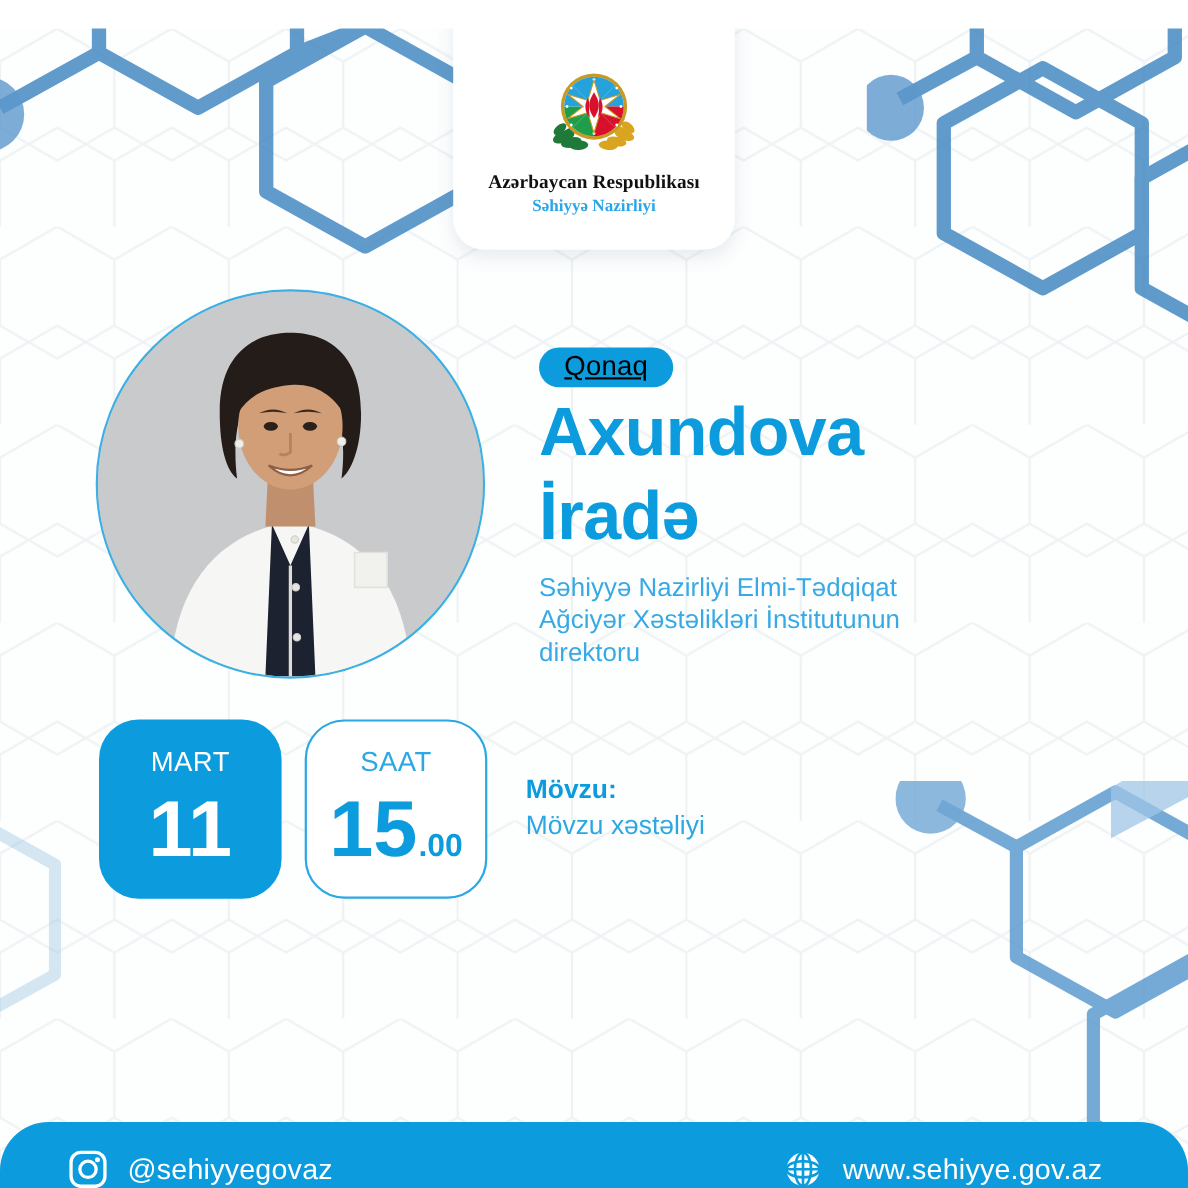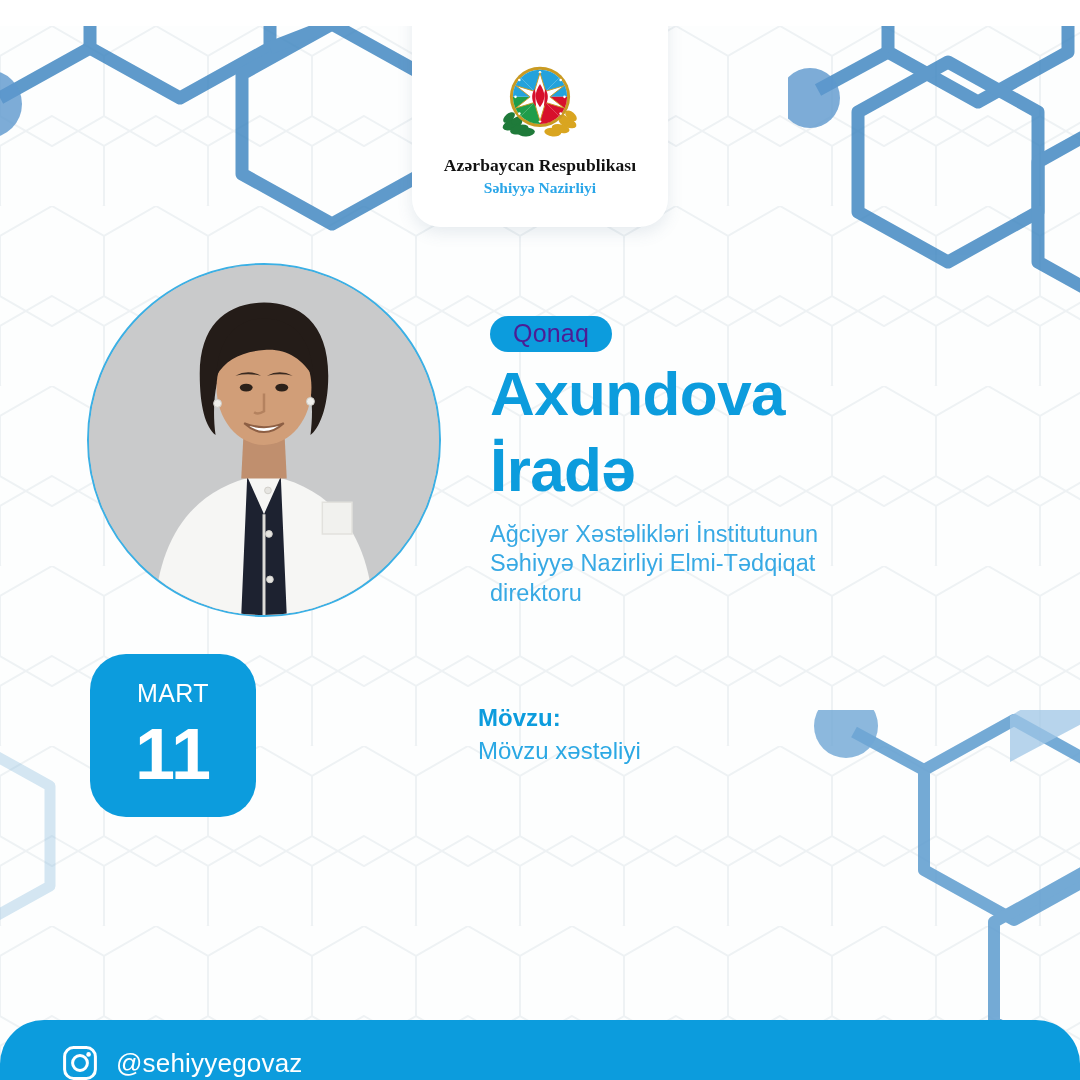--- a/index.html
+++ b/index.html
@@ -73,26 +73,27 @@
     background:#c9cacb;
     overflow:hidden;
   }
   .portrait svg { display:block; width:100%; height:100%; }
 
   
   .speaker { position:absolute; left:490px; top:290px; width:430px; }
   .badge {
     display:inline-block;
     background:#0c9cdd;
-    color:#4c1d95;
+    color:#000000;
     font-size:25px;
     padding:4px 23px 6px;
     border-radius:19px;
     line-height:1.05;
     letter-spacing:.2px;
+    text-decoration:underline;
   }
   .speaker-name {
     margin-top:4px;
     color:#0c9cdd;
     font-weight:bold;
     font-size:62px;
     line-height:1.22;
     letter-spacing:-0.6px;
   }
   .speaker-title {
@@ -317,42 +318,61 @@
     </svg>
   </div>
 
   <div class="speaker">
     <div class="badge">Qonaq</div>
     <div class="speaker-name">
       <div>Axundova</div>
       <div>İradə</div>
     </div>
     <div class="speaker-title">
+      <div>Səhiyyə Nazirliyi Elmi-Tədqiqat</div>
       <div>Ağciyər Xəstəlikləri İnstitutunun</div>
-      <div>Səhiyyə Nazirliyi Elmi-Tədqiqat</div>
       <div>direktoru</div>
     </div>
   </div>
 
   <div class="card-row">
     <div class="card card-date">
       <div class="card-label">MART</div>
       <div class="card-value">11</div>
+    </div>
+    <div class="card card-time">
+      <div class="card-label">SAAT</div>
+      <div class="card-value">
+        <span>15</span>
+        <span class="minutes">.00</span>
+      </div>
     </div>
   </div>
 
   <div class="topic">
     <div class="topic-label">Mövzu:</div>
     <div class="topic-value">Mövzu xəstəliyi</div>
   </div>
 
   <div class="footer">
     <div class="footer-item footer-instagram">
       <svg class="footer-icon" viewBox="0 0 36 36" aria-hidden="true">
         <rect x="2.6" y="2.6" width="30.8" height="30.8" rx="9" ry="9" fill="none" stroke="#ffffff" stroke-width="3"></rect>
         <circle cx="18" cy="18" r="7.4" fill="none" stroke="#ffffff" stroke-width="3"></circle>
         <circle cx="26.6" cy="9.4" r="2.3" fill="#ffffff"></circle>
       </svg>
       <span class="footer-text">@sehiyyegovaz</span>
     </div>
+    <div class="footer-item footer-web">
+      <svg class="footer-icon" viewBox="0 0 36 36" aria-hidden="true">
+        <circle cx="18" cy="18" r="15" fill="#ffffff"></circle>
+        <g stroke="#0c9cdd" stroke-width="2.4" fill="none">
+          <path d="M3 18 H33"></path>
+          <path d="M18 3 V33"></path>
+          <ellipse cx="18" cy="18" rx="7.4" ry="15"></ellipse>
+          <ellipse cx="18" cy="18" rx="15" ry="7.4"></ellipse>
+        </g>
+      </svg>
+      <span class="footer-text">www.sehiyye.gov.az</span>
+    </div>
   </div>
 
 </div>
 
 </body></html>

